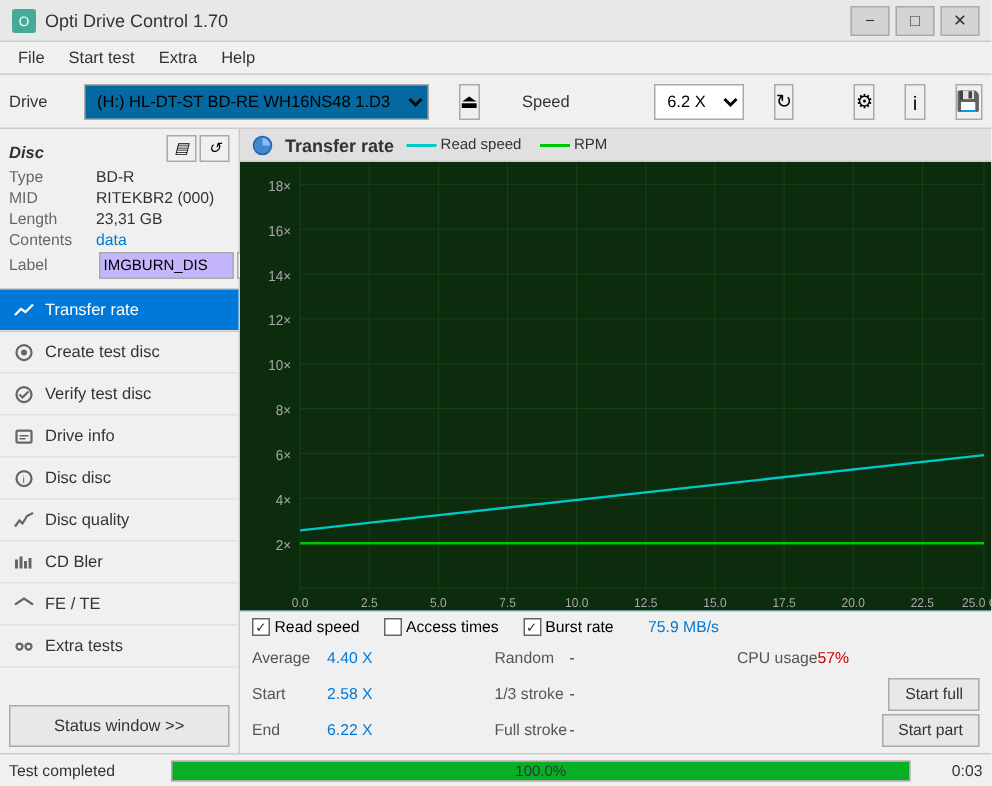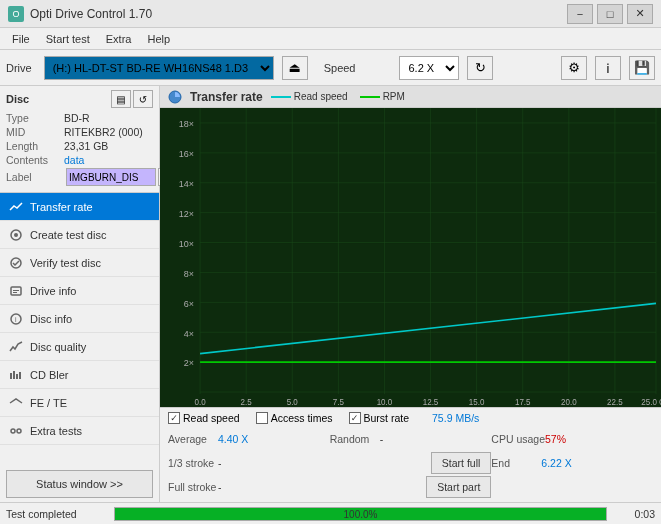--- a/index.html
+++ b/index.html
@@ -11,37 +11,37 @@
     .title-icon { width: 16px; height: 16px; background: #4a9; border-radius: 2px; display: flex; align-items: center; justify-content: center; color: white; font-size: 9px; }
     .title-text { font-size: 12px; color: #333; }
     .title-controls { display: flex; gap: 4px; }
     .title-btn { width: 26px; height: 20px; display: flex; align-items: center; justify-content: center; background: #d4d4d4; border: 1px solid #aaa; cursor: pointer; font-size: 11px; color: #333; }
 
     
     .menu-bar { background: #f0f0f0; height: 22px; display: flex; align-items: center; padding: 0 4px; border-bottom: 1px solid #ccc; }
     .menu-item { padding: 2px 8px; cursor: pointer; font-size: 11px; color: #333; }
 
     
-    .toolbar { background: #f0f0f0; height: 36px; display: flex; align-items: center; padding: 0 6px; border-bottom: 1px solid #ccc; gap: 8px; }
+    .toolbar { background: #f0f0f0; height: 36px; display: flex; align-items: center; padding: 0 6px; border-bottom: 1px solid #ccc; gap: 20px; }
     .toolbar-label { font-size: 11px; color: #333; margin-right: 4px; }
     .drive-select { height: 24px; font-size: 11px; border: 1px solid #aaa; background: #0369a1; padding: 0 4px; min-width: 230px; }
     .toolbar-icon-btn { width: 26px; height: 24px; border: 1px solid #aaa; background: #f0f0f0; cursor: pointer; display: flex; align-items: center; justify-content: center; font-size: 13px; }
     .speed-label { font-size: 11px; color: #333; margin-left: 8px; margin-right: 4px; }
     .speed-select { height: 24px; font-size: 11px; border: 1px solid #aaa; background: white; padding: 0 4px; min-width: 60px; margin-left: 32px; }
     .toolbar-spacer { flex: 1; }
 
     
     .main-content { display: flex; height: calc(524px - 28px - 22px - 36px - 22px); }
 
     
     .sidebar { width: 160px; background: #f0f0f0; border-right: 1px solid #ccc; display: flex; flex-direction: column; flex-shrink: 0; }
     
     
     .disc-panel { padding: 4px 6px; border-bottom: 1px solid #ccc; }
-    .disc-header { display: flex; align-items: center; justify-content: space-between; margin-bottom: 4px; }
+    .disc-header { display: flex; align-items: flex-end; justify-content: space-between; margin-bottom: 4px; font-style: italic; }
     .disc-header-text { font-weight: bold; font-size: 11px; color: #333; }
     .disc-icons { display: flex; gap: 2px; }
     .disc-icon-btn { width: 20px; height: 18px; border: 1px solid #aaa; background: #f0f0f0; cursor: pointer; display: flex; align-items: center; justify-content: center; font-size: 10px; }
     .disc-row { display: flex; margin-bottom: 2px; align-items: flex-start; }
     .disc-key { color: #666; min-width: 58px; font-size: 10.5px; }
     .disc-val { color: #333; font-size: 10.5px; }
     .disc-val.link { color: #0078d7; cursor: pointer; }
     .label-input { border: 1px solid #aaa; height: 18px; font-size: 10px; padding: 0 2px; width: 90px; background: #c4b5fd; }
     .label-row { display: flex; align-items: center; gap: 2px; margin-bottom: 2px; }
 
@@ -202,21 +202,21 @@
       </div>
       <span>Drive info</span>
     </div>
     <div class="nav-item">
       <div class="nav-icon">
         <svg viewBox="0 0 14 14" fill="none">
             <circle cx="7" cy="7" r="5" stroke="#666" stroke-width="1.5"></circle>
             <text x="6" y="10" font-size="7" fill="#666">i</text>
           </svg>
       </div>
-      <span>Disc info</span>
+      <span>Disc disc</span>
     </div>
     <div class="nav-item">
       <div class="nav-icon">
         <svg viewBox="0 0 14 14" fill="none">
             <polyline points="1,11 4,7 6,9 9,4 13,2" stroke="#666" stroke-width="1.5" fill="none"></polyline>
           </svg>
       </div>
       <span>Disc quality</span>
     </div>
     <div class="nav-item">
@@ -361,20 +361,24 @@
         <div class="stats-row">
           <span class="stats-key">Random</span>
           <span class="stats-val normal">-</span>
         </div>
         <div class="stats-row">
           <span class="stats-key">CPU usage</span>
           <span class="stats-val red">57%</span>
         </div>
 
         <div class="stats-row">
+          <span class="stats-key">Start</span>
+          <span class="stats-val">2.58 X</span>
+        </div>
+        <div class="stats-row">
           <span class="stats-key">1/3 stroke</span>
           <span class="stats-val normal">-</span>
         </div>
         <div class="stats-row" style="justify-content:flex-end">
           <button class="stats-btn">Start full</button>
         </div>
 
         <div class="stats-row">
           <span class="stats-key">End</span>
           <span class="stats-val">6.22 X</span>

